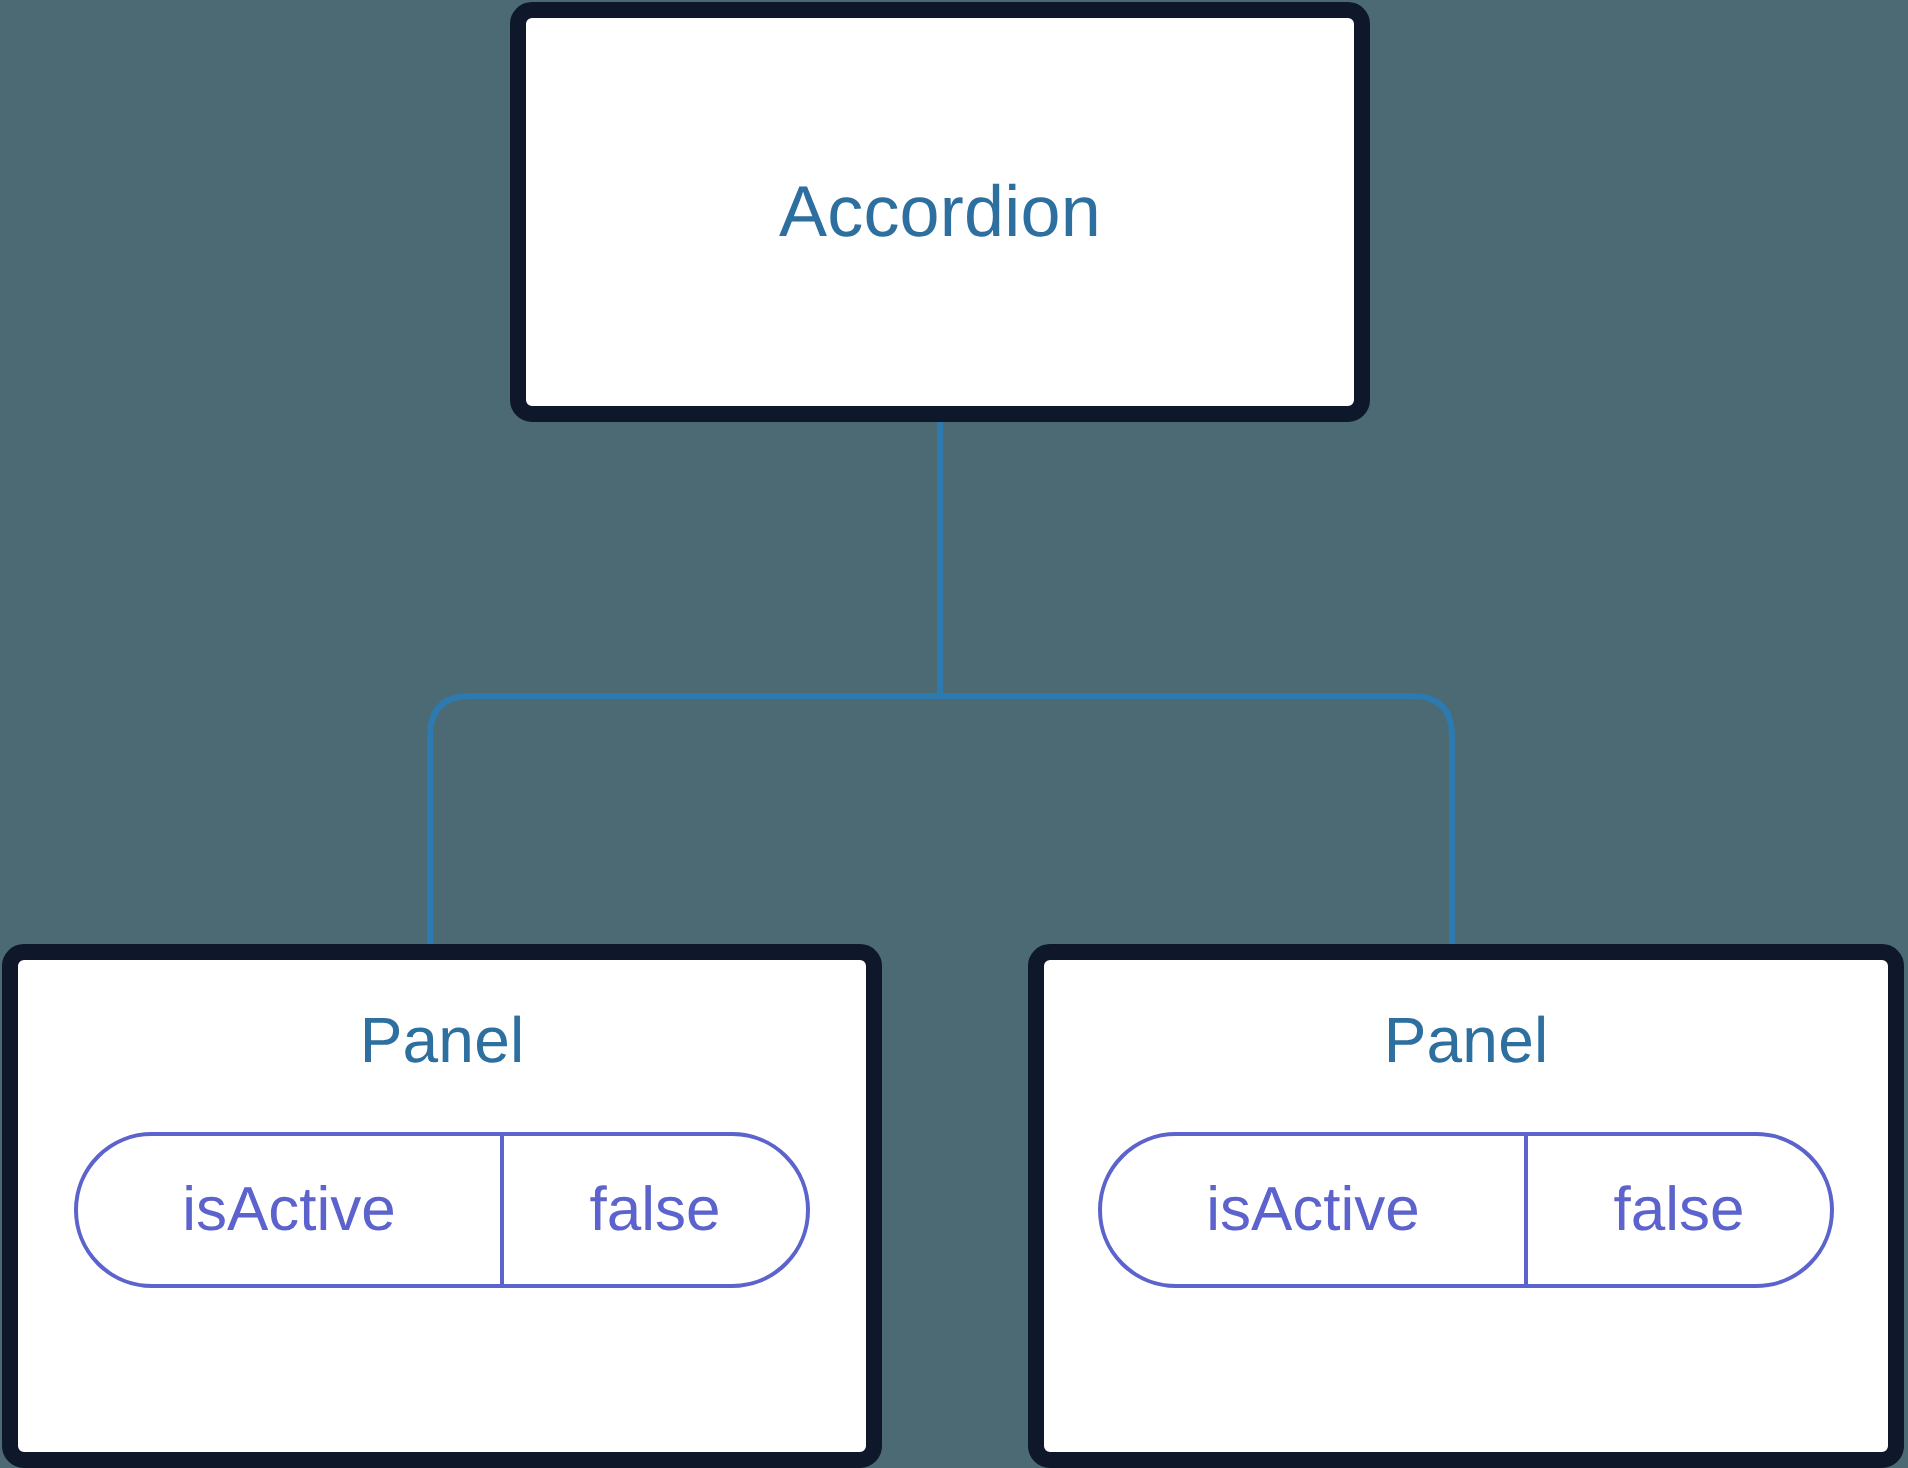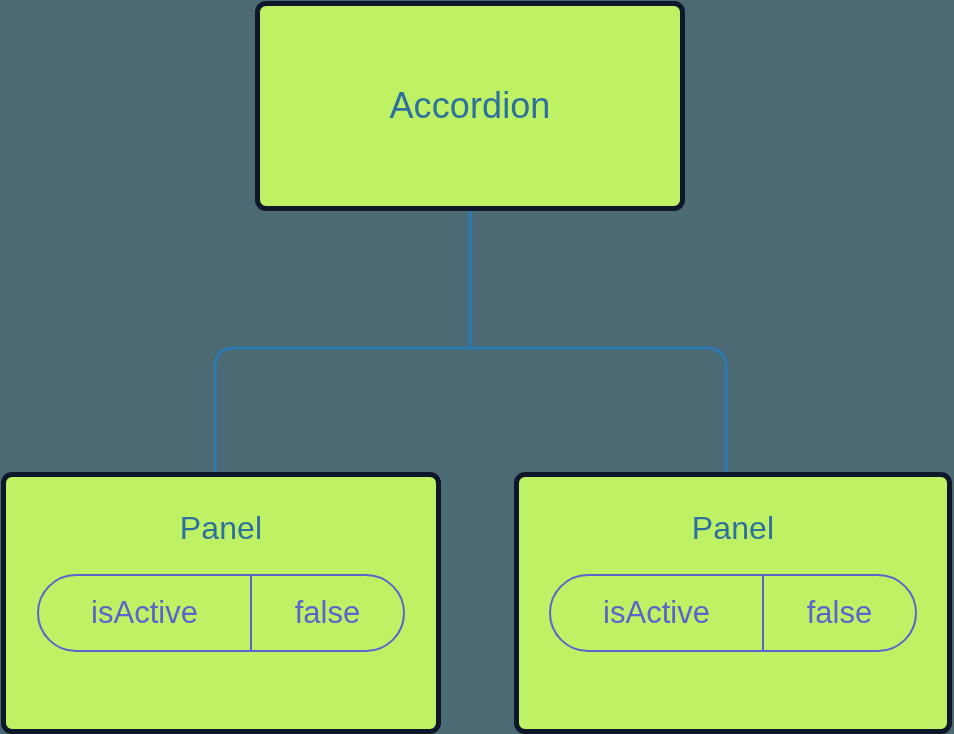--- a/index.html
+++ b/index.html
@@ -31,42 +31,42 @@
     top: 0;
     width: 954px;
     height: 734px;
     pointer-events: none;
     z-index: 1;
   }
 
   
   .node {
     position: absolute;
-    background: #bef264;
-    border: 5px solid #0f172a;
+    background: #ffffff;
+    border: 8px solid #0f172a;
     border-radius: 11px;
     z-index: 2;
     display: flex;
     flex-direction: column;
     align-items: center;
   }
 
   .node-root {
     left: 255px;
     top: 1px;
     width: 430px;
     height: 210px;
     justify-content: center;
   }
 
   .node-child {
     top: 472px;
     width: 440px;
     height: 262px;   
-    padding-top: 34px;
+    padding-top: 23px;
   }
 
   .node-child-left  { left: 1px; }
   .node-child-right { left: 514px; width: 438px; }
 
   .node-title {
     color: #2d6f9e;
     font-size: 36px;
     font-weight: 400;
     line-height: 1.1;

